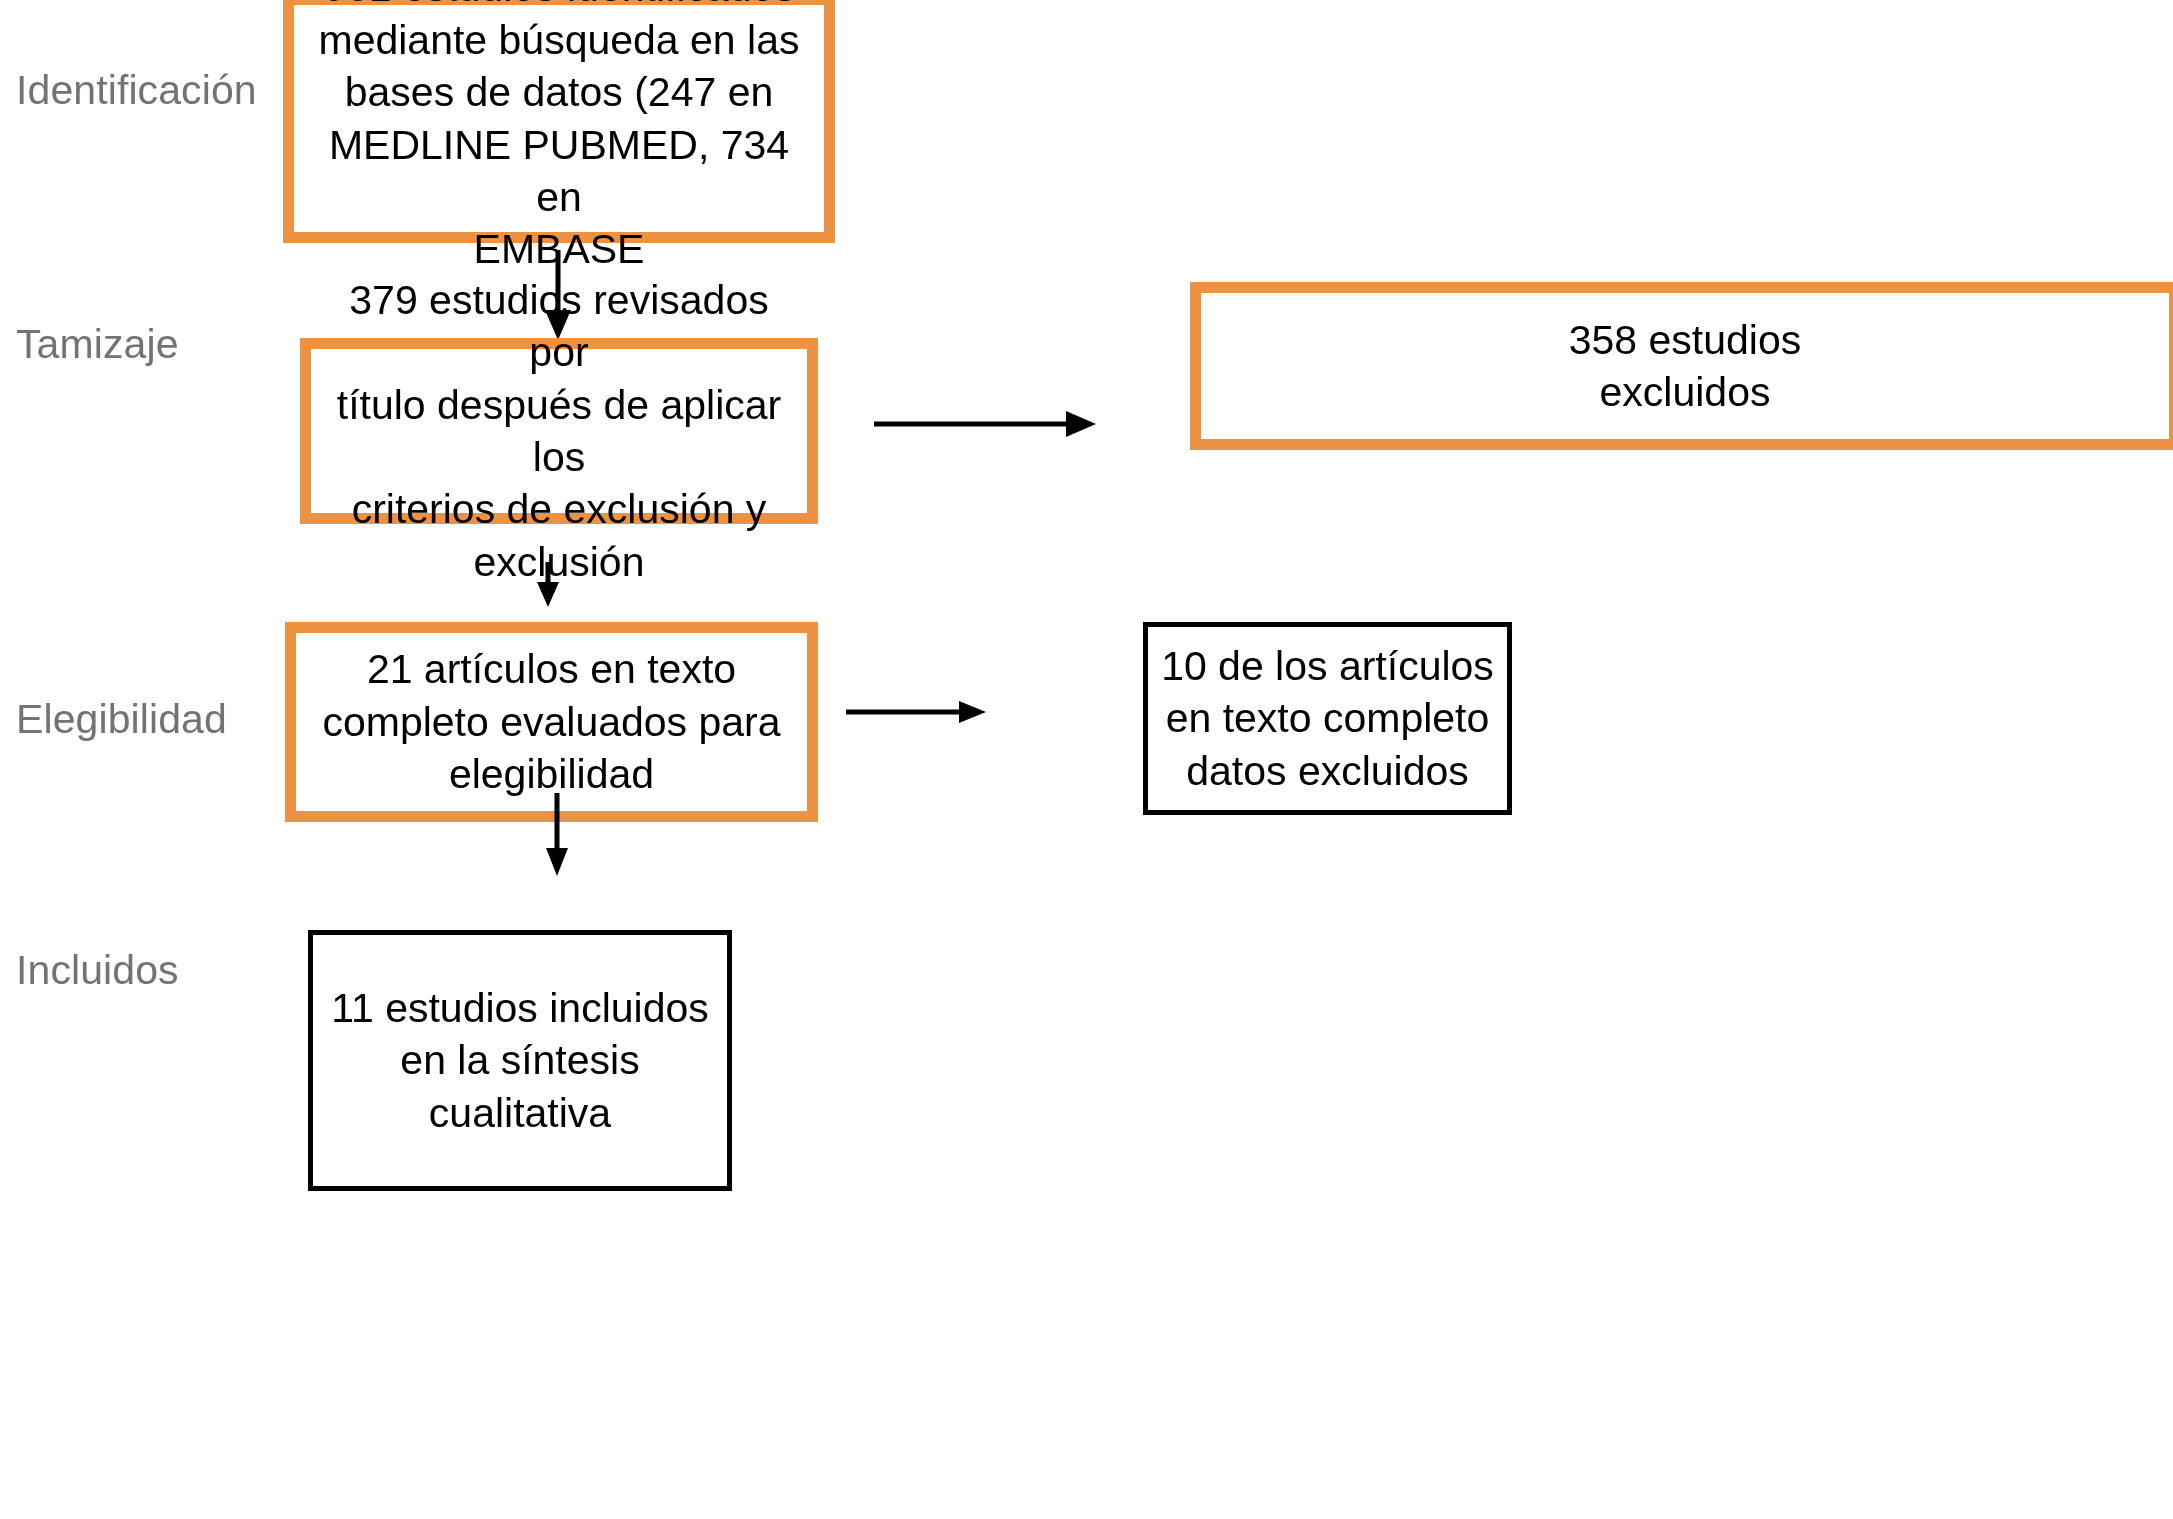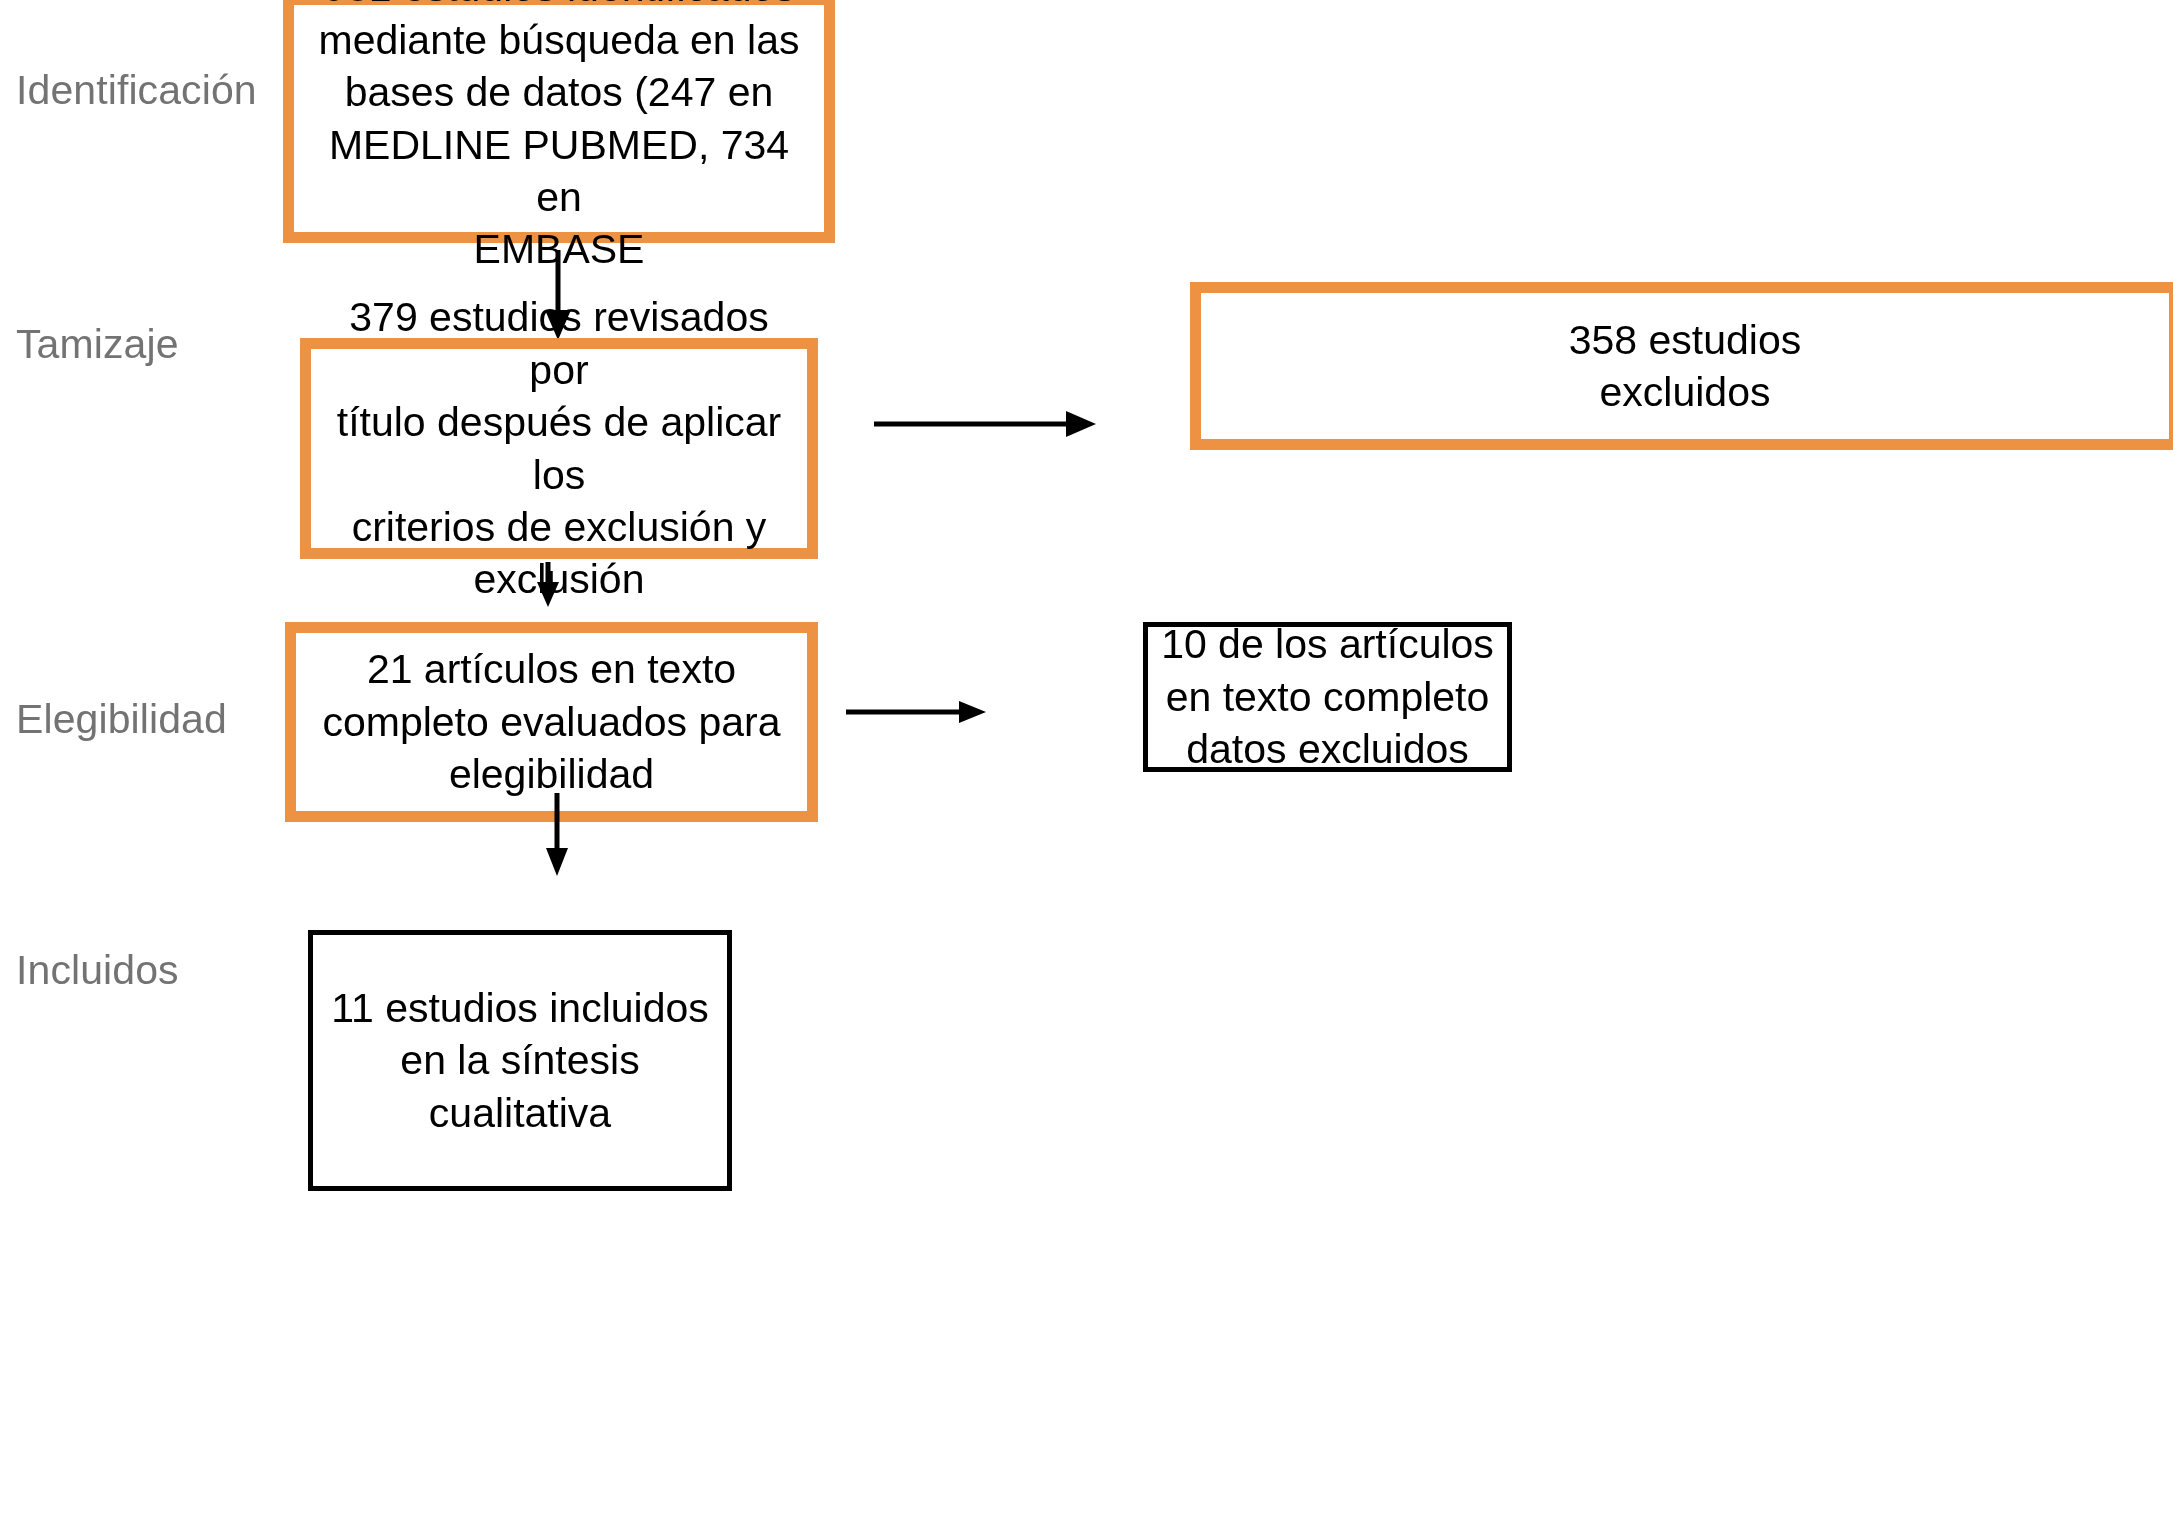--- a/index.html
+++ b/index.html
@@ -81,21 +81,21 @@
     </div>
   </div>
 
   <div class="arrow" style="left:538px; top:250px;">
     <svg width="40" height="92" viewBox="0 0 40 92">
       <line x1="20" y1="0" x2="20" y2="70" stroke="#000" stroke-width="5"></line>
       <polygon points="20,90 7,60 33,60" fill="#000"></polygon>
     </svg>
   </div>
 
-  <div class="flow-box orange" style="left:300px; top:338px; width:518px; height:221px;">
+  <div class="flow-box orange" style="left:300px; top:338px; width:518px; height:186px;">
     <div class="box-text">
       <div>379 estudios revisados por</div>
       <div>título después de aplicar los</div>
       <div>criterios de exclusión y</div>
       <div>exclusión</div>
     </div>
   </div>
 
   <div class="flow-box orange" style="left:1190px; top:282px; width:990px; height:168px;">
     <div class="box-text">
@@ -119,21 +119,21 @@
   </div>
 
   <div class="flow-box orange" style="left:285px; top:622px; width:533px; height:200px;">
     <div class="box-text">
       <div>21 artículos en texto</div>
       <div>completo evaluados para</div>
       <div>elegibilidad</div>
     </div>
   </div>
 
-  <div class="flow-box black" style="left:1143px; top:622px; width:369px; height:150px;">
+  <div class="flow-box black" style="left:1143px; top:622px; width:369px; height:193px;">
     <div class="box-text">
       <div>10 de los artículos</div>
       <div>en texto completo</div>
       <div>datos excluidos</div>
     </div>
   </div>
 
   <div class="arrow" style="left:846px; top:692px;">
     <svg width="150" height="40" viewBox="0 0 150 40">
       <line x1="0" y1="20" x2="118" y2="20" stroke="#000" stroke-width="5"></line>

